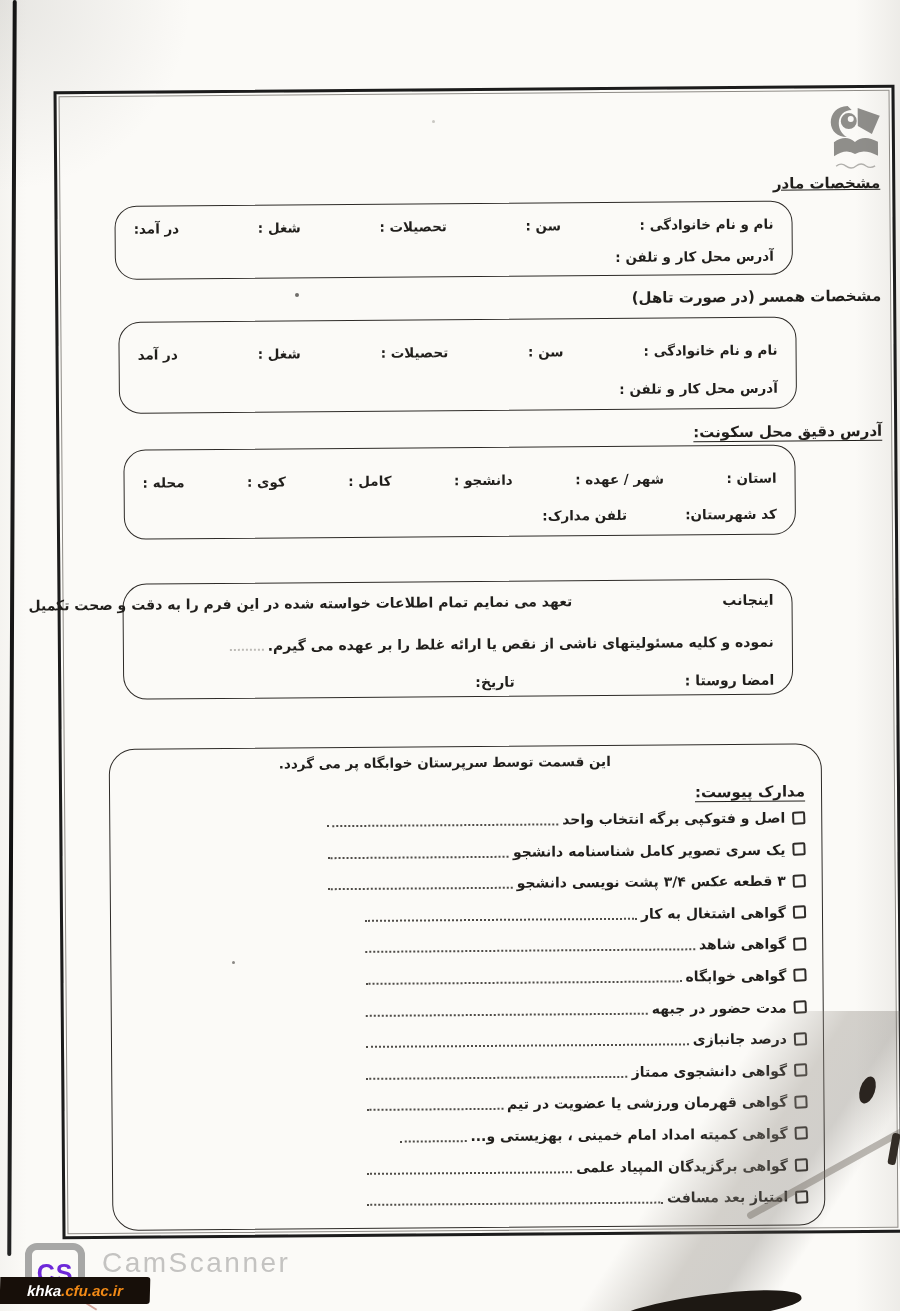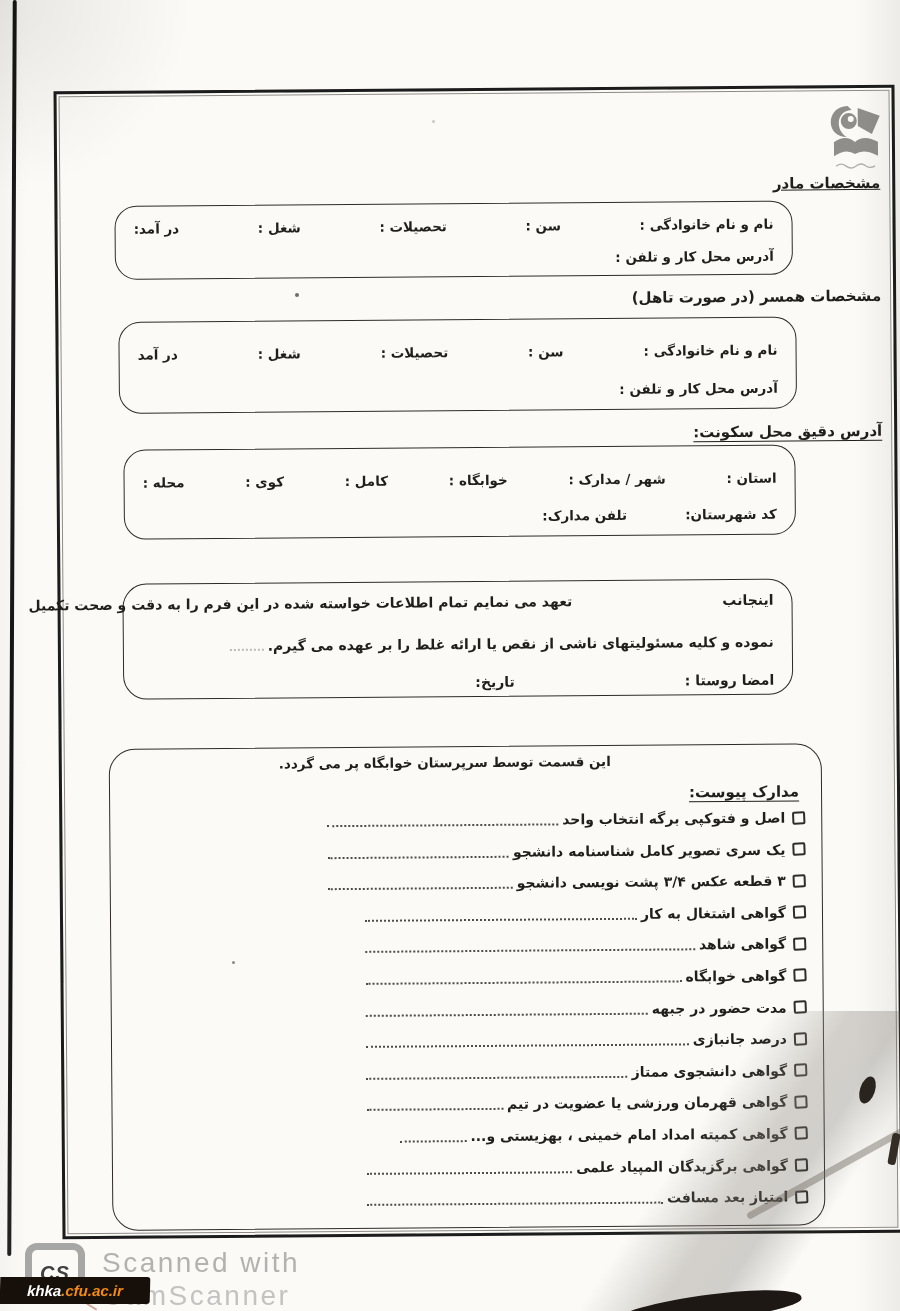--- a/index.html
+++ b/index.html
@@ -79,21 +79,21 @@
   .pline{position:absolute;right:18px;left:18px;font-size:14px;font-weight:bold;white-space:nowrap;}
   .pline .gap{display:inline-block;width:150px;}
   .pl3{display:flex;direction:rtl;gap:170px;}
 
   
   .co-header{
     position:absolute;top:7px;left:120px;width:430px;text-align:center;
     font-size:13.5px;font-weight:bold;white-space:nowrap;
   }
   .co-subtitle{
-    position:absolute;top:38px;right:22px;font-size:15px;font-weight:bold;
+    position:absolute;top:38px;right:16px;font-size:15px;font-weight:bold;
     text-decoration:underline;text-underline-offset:4px;
   }
   .co-items{
     position:absolute;top:62px;right:16px;left:22px;
     display:flex;flex-direction:column;gap:9.6px;
   }
   .co-item{display:flex;direction:rtl;align-items:center;height:22px;}
   .cbx{
     width:13px;height:13px;border:2px solid #2f2c29;border-radius:2px;
     margin-left:7px;flex:0 0 auto;transform:rotate(-2deg);
@@ -103,25 +103,24 @@
     flex:1 1 auto;border-bottom:2px dotted #4f4c48;height:12px;
     margin-right:4px;margin-left:195px;
   }
   .co-item:nth-child(n+4) .leader{margin-left:232px;}
   .co-item:nth-child(11) .leader{margin-left:265px;}
   .tail-dots{display:inline-block;width:34px;border-bottom:2px dotted #8a8782;height:10px;margin-right:4px;opacity:.55;}
 
   
   .cs-badge{
     position:absolute;left:25px;top:1243px;width:46px;height:46px;
-    border:7px solid #a7a7a6;border-radius:12px;color:#404040;
+    border:7px solid #a7a7a6;border-radius:12px;color:#6d28d9;
     display:flex;align-items:center;justify-content:center;
-    font-size:20px;font-weight:bold;letter-spacing:1px;z-index:2;
+    font-size:25px;font-weight:bold;letter-spacing:1px;z-index:2;
     font-family:"Liberation Sans",sans-serif;
-    font-style:italic;
   }
   .scan-text{
     position:absolute;left:102px;top:1246px;z-index:2;
     font-size:28px;letter-spacing:2.5px;color:#b3b2b0;line-height:33px;
     font-family:"Liberation Sans",sans-serif;white-space:nowrap;
   }
   .scan-text .l2{color:#c4c3c1;}
   .url-bar{
     position:absolute;left:0;top:1277px;width:150px;height:27px;z-index:3;
     background:#170f09;display:flex;align-items:center;justify-content:center;
@@ -182,22 +181,22 @@
     </div>
     <div class="frow start" style="bottom:12px;">
       <span class="flabel">آدرس محل کار و تلفن :</span>
     </div>
   </div>
 
   <div class="sec-title underlined" style="top:334px;">آدرس دقیق محل سکونت:</div>
   <div class="fbox" style="top:356px;left:64px;width:672px;height:90px;">
     <div class="frow" style="top:24px;">
       <span class="flabel">استان :</span>
-      <span class="flabel">شهر / مدارک :</span>
-      <span class="flabel">خوابگاه :</span>
+      <span class="flabel">شهر / عهده :</span>
+      <span class="flabel">دانشجو :</span>
       <span class="flabel">کامل :</span>
       <span class="flabel">کوی :</span>
       <span class="flabel">محله :</span>
     </div>
     <div class="frow start" style="bottom:12px;">
       <span class="flabel">کد شهرستان:</span>
       <span class="flabel">تلفن مدارک:</span>
     </div>
   </div>
 
@@ -291,20 +290,19 @@
 <div class="curl-edge-gray"></div>
 <div class="curl-edge-dark"></div>
 <div class="blob-right"></div>
 <div class="mark-right"></div>
 <div class="dot-a"></div>
 <div class="dot-b"></div>
 <div class="dot-c"></div>
 
 <div class="cs-badge">CS</div>
 <div class="scan-text">
-  <div class="l1">Scanned with</div>
   <div class="l2">CamScanner</div>
 </div>
 <div class="url-bar">
   <span class="w">khka</span>
     <span class="o">.cfu.ac.ir</span>
 </div>
 <div class="red-scribble"></div>
 
 </body></html>

